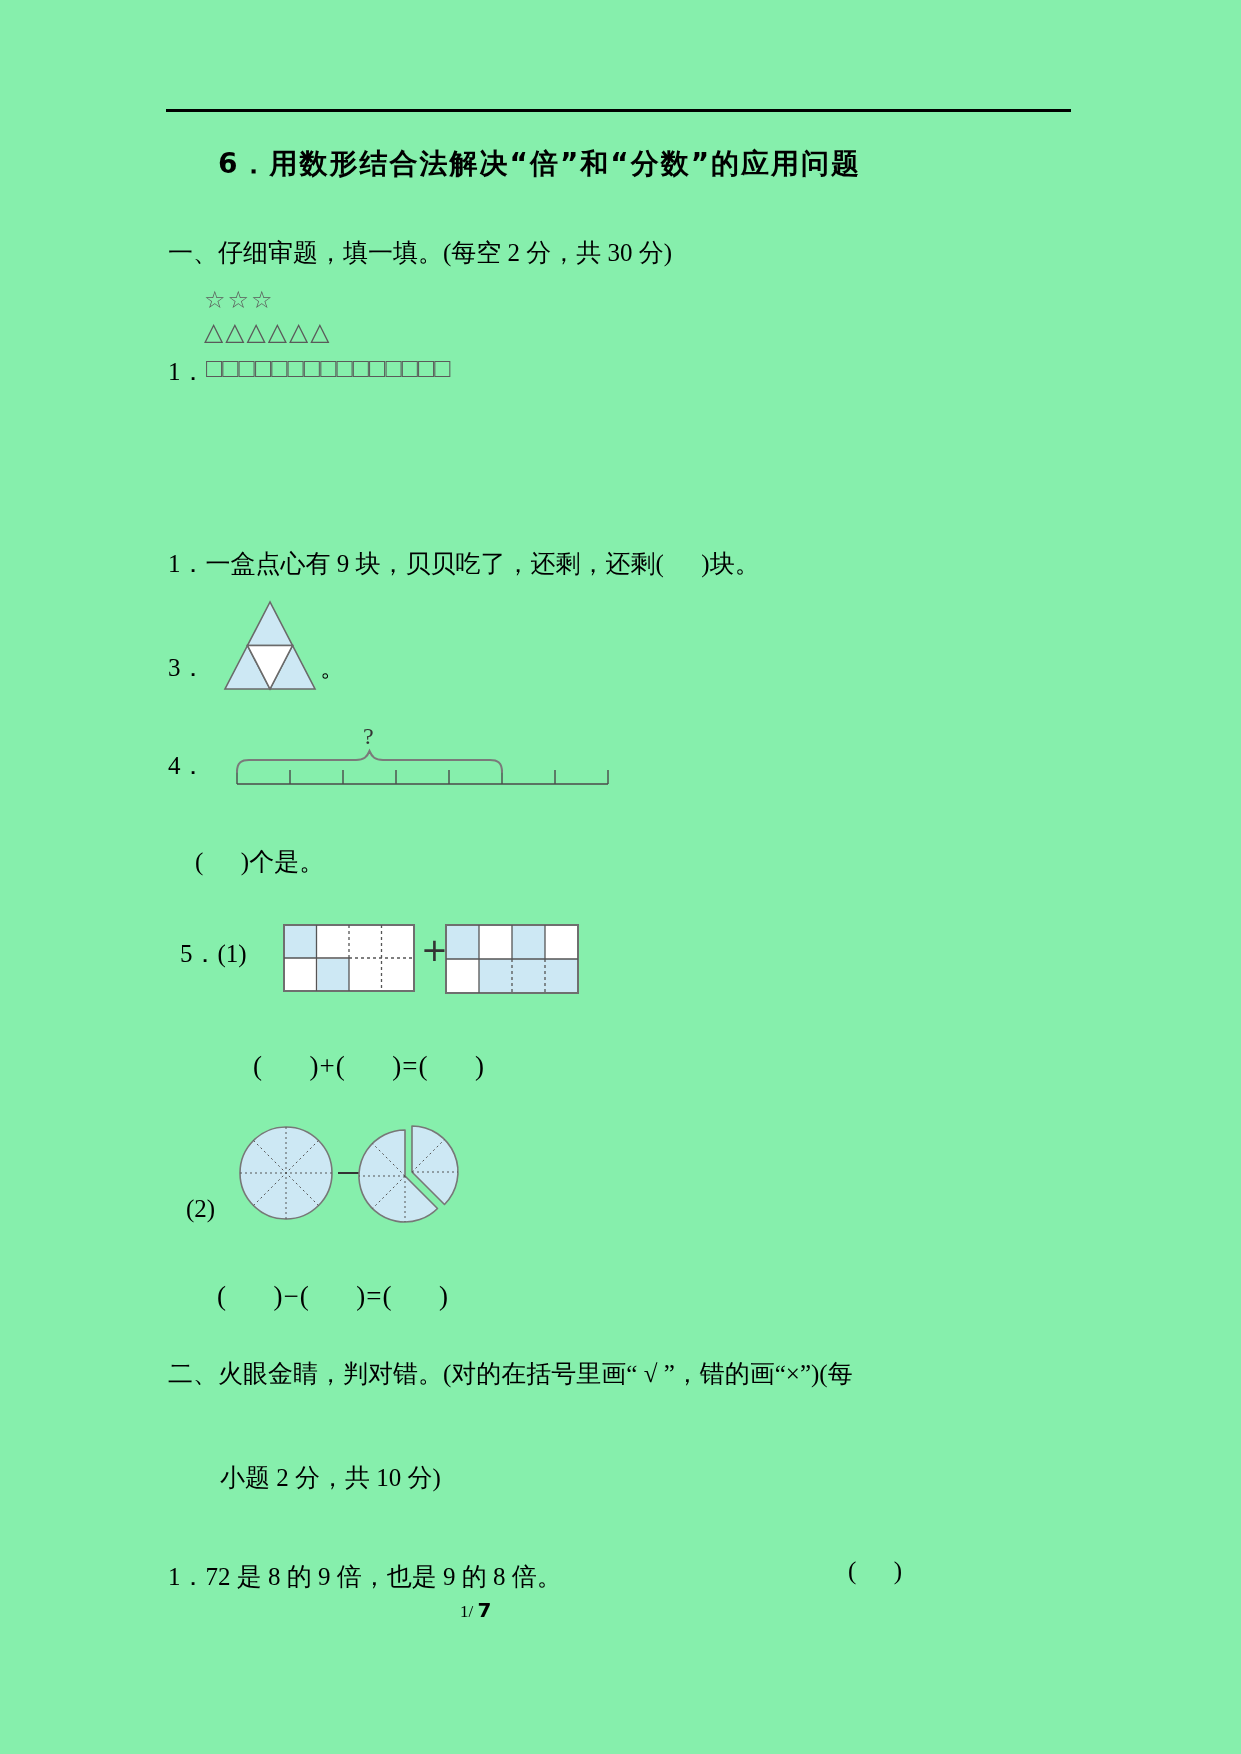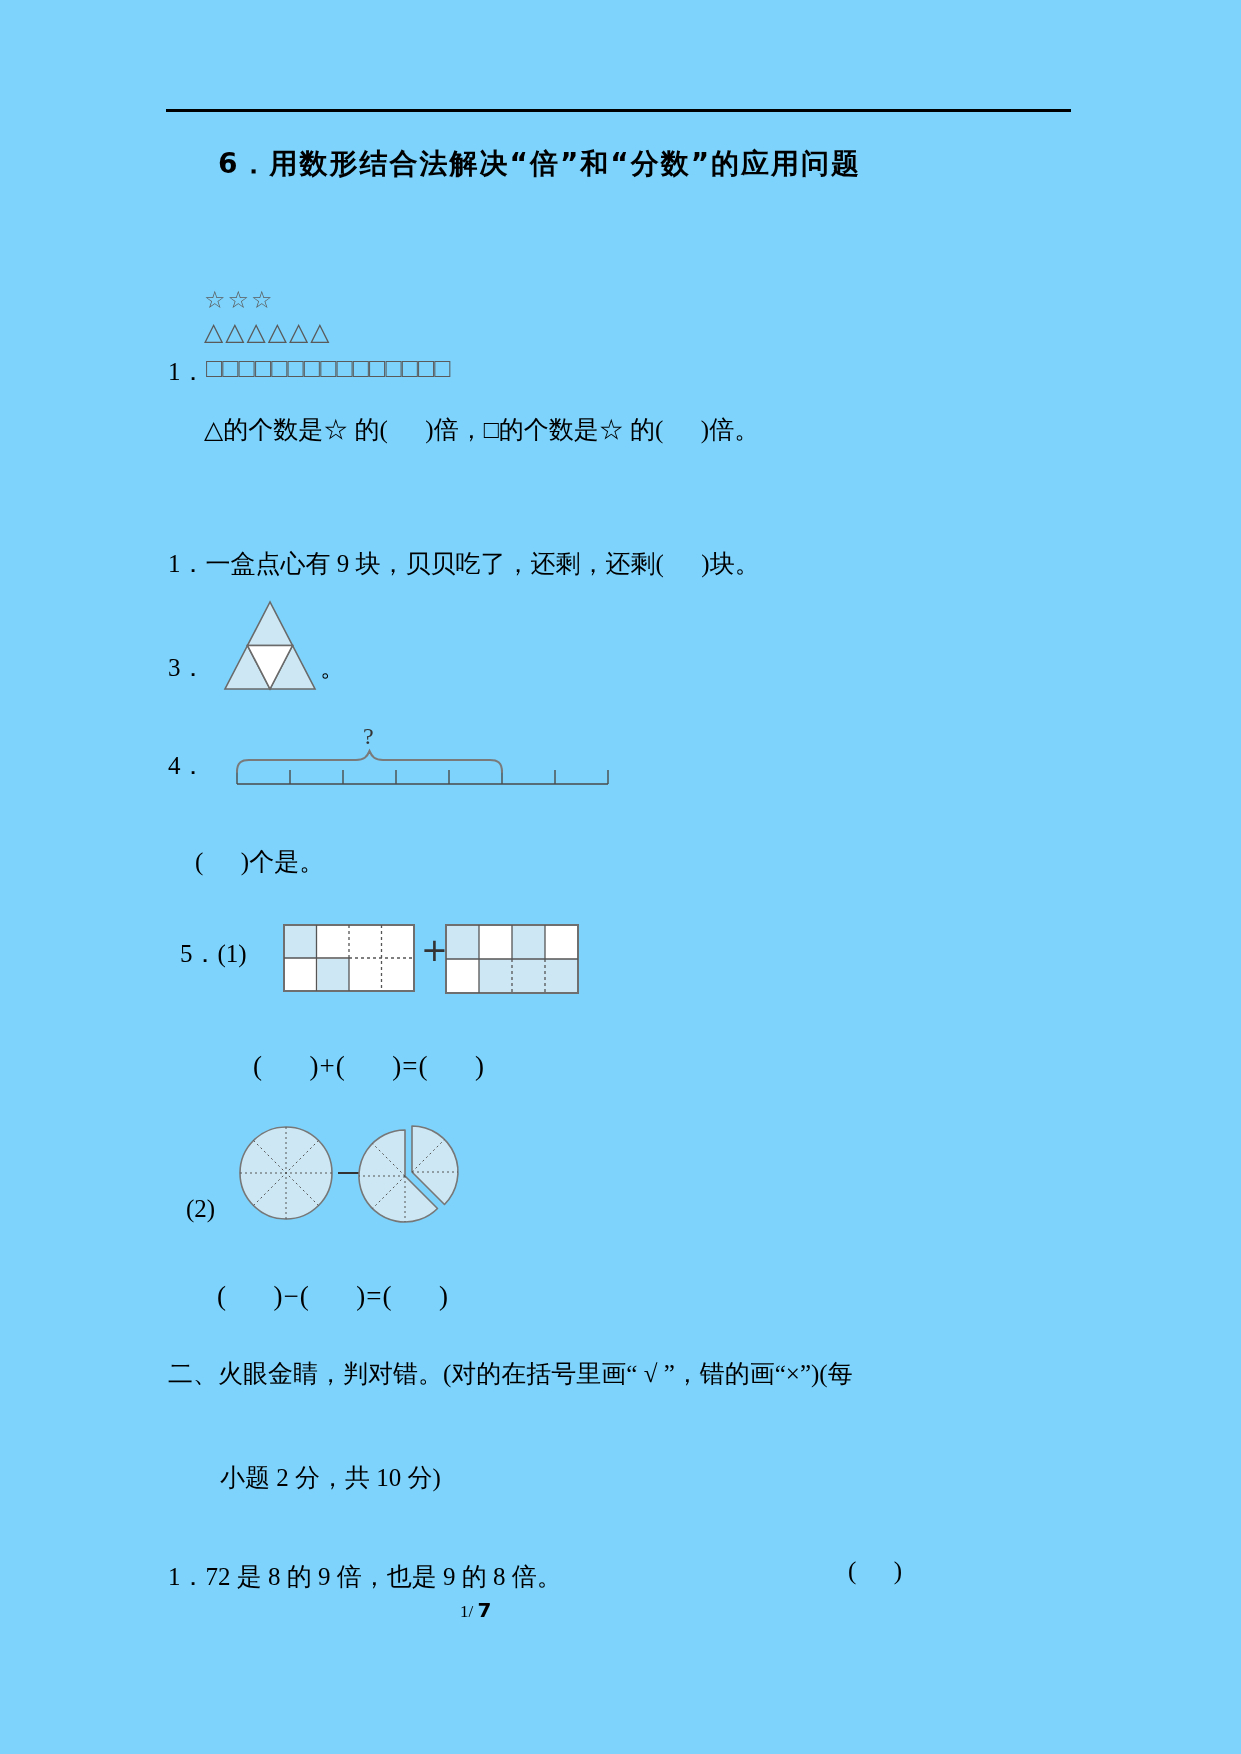--- a/index.html
+++ b/index.html
@@ -1,17 +1,17 @@
 <!DOCTYPE html>
 <html style="--shape-fill: #cde8f4; --shape-stroke: #6a6a6a; --text-color: #000000;"><head>
 <meta charset="utf-8">
 <style>
   html,body{margin:0;padding:0;background:#ffffff;}
   #page{
-    position:relative;width:1241px;height:1754px;background:#7dd3fc;overflow:hidden;
+    position:relative;width:1241px;height:1754px;background:#86efac;overflow:hidden;
     font-family:"Liberation Serif","DejaVu Serif",serif;color:#000;
   }
   .txt{position:absolute;white-space:pre-wrap;line-height:1.25;}
   .rule{position:absolute;background:#000;}
   .title{
     font-family:"DejaVu Sans","Liberation Sans",sans-serif;
     font-weight:900;font-size:28px;letter-spacing:2px;
   }
   .body-lg{font-size:25px;}
   .shape-row{color:#5a5a5a;letter-spacing:2px;}
@@ -25,28 +25,28 @@
 </style>
 </head>
 <body>
 
 <div id="page">
 
   <div class="rule" style="left:166px;top:109px;width:905px;height:3px;"></div>
 
   <div class="txt title" style="left:218px;top:146px;">6．用数形结合法解决“倍”和“分数”的应用问题</div>
 
+  <div class="txt body-lg" style="left:168px;top:237px;">一、仔细审题，填一填。(每空 2 分，共 30 分)</div>
 
   <div class="txt shape-row" style="left:204px;top:285px;font-size:24px;">☆☆☆</div>
   <div class="txt shape-row" style="left:204px;top:316px;font-size:25px;">△△△△△△</div>
 
   <div class="txt body-lg" style="left:168px;top:356px;">1．</div>
   <div class="txt shape-row" style="left:206px;top:352px;font-size:27px;letter-spacing:0px;">□□□□□□□□□□□□□□□</div>
 
-  <div class="txt body-lg" style="left:204px;top:414px;">△的个数是☆ 的(      )倍，□的个数是☆ 的(      )倍。</div>
 
   <div class="txt body-lg" style="left:168px;top:548px;">1．一盒点心有 9 块，贝贝吃了，还剩，还剩(      )块。</div>
 
   <div class="txt body-lg" style="left:168px;top:652px;">3．</div>
   <svg style="left:222px;top:599px;" width="96" height="94" viewBox="0 0 96 94">
     <polygon points="48,3 25.5,46.5 70.5,46.5" fill="var(--shape-fill)" stroke="var(--shape-stroke)" stroke-width="1.6"></polygon>
     <polygon points="25.5,46.5 3,90 48,90" fill="var(--shape-fill)" stroke="var(--shape-stroke)" stroke-width="1.6"></polygon>
     <polygon points="70.5,46.5 48,90 93,90" fill="var(--shape-fill)" stroke="var(--shape-stroke)" stroke-width="1.6"></polygon>
     <polygon points="25.5,46.5 70.5,46.5 48,90" fill="#ffffff" stroke="var(--shape-stroke)" stroke-width="1.6"></polygon>
   </svg>

